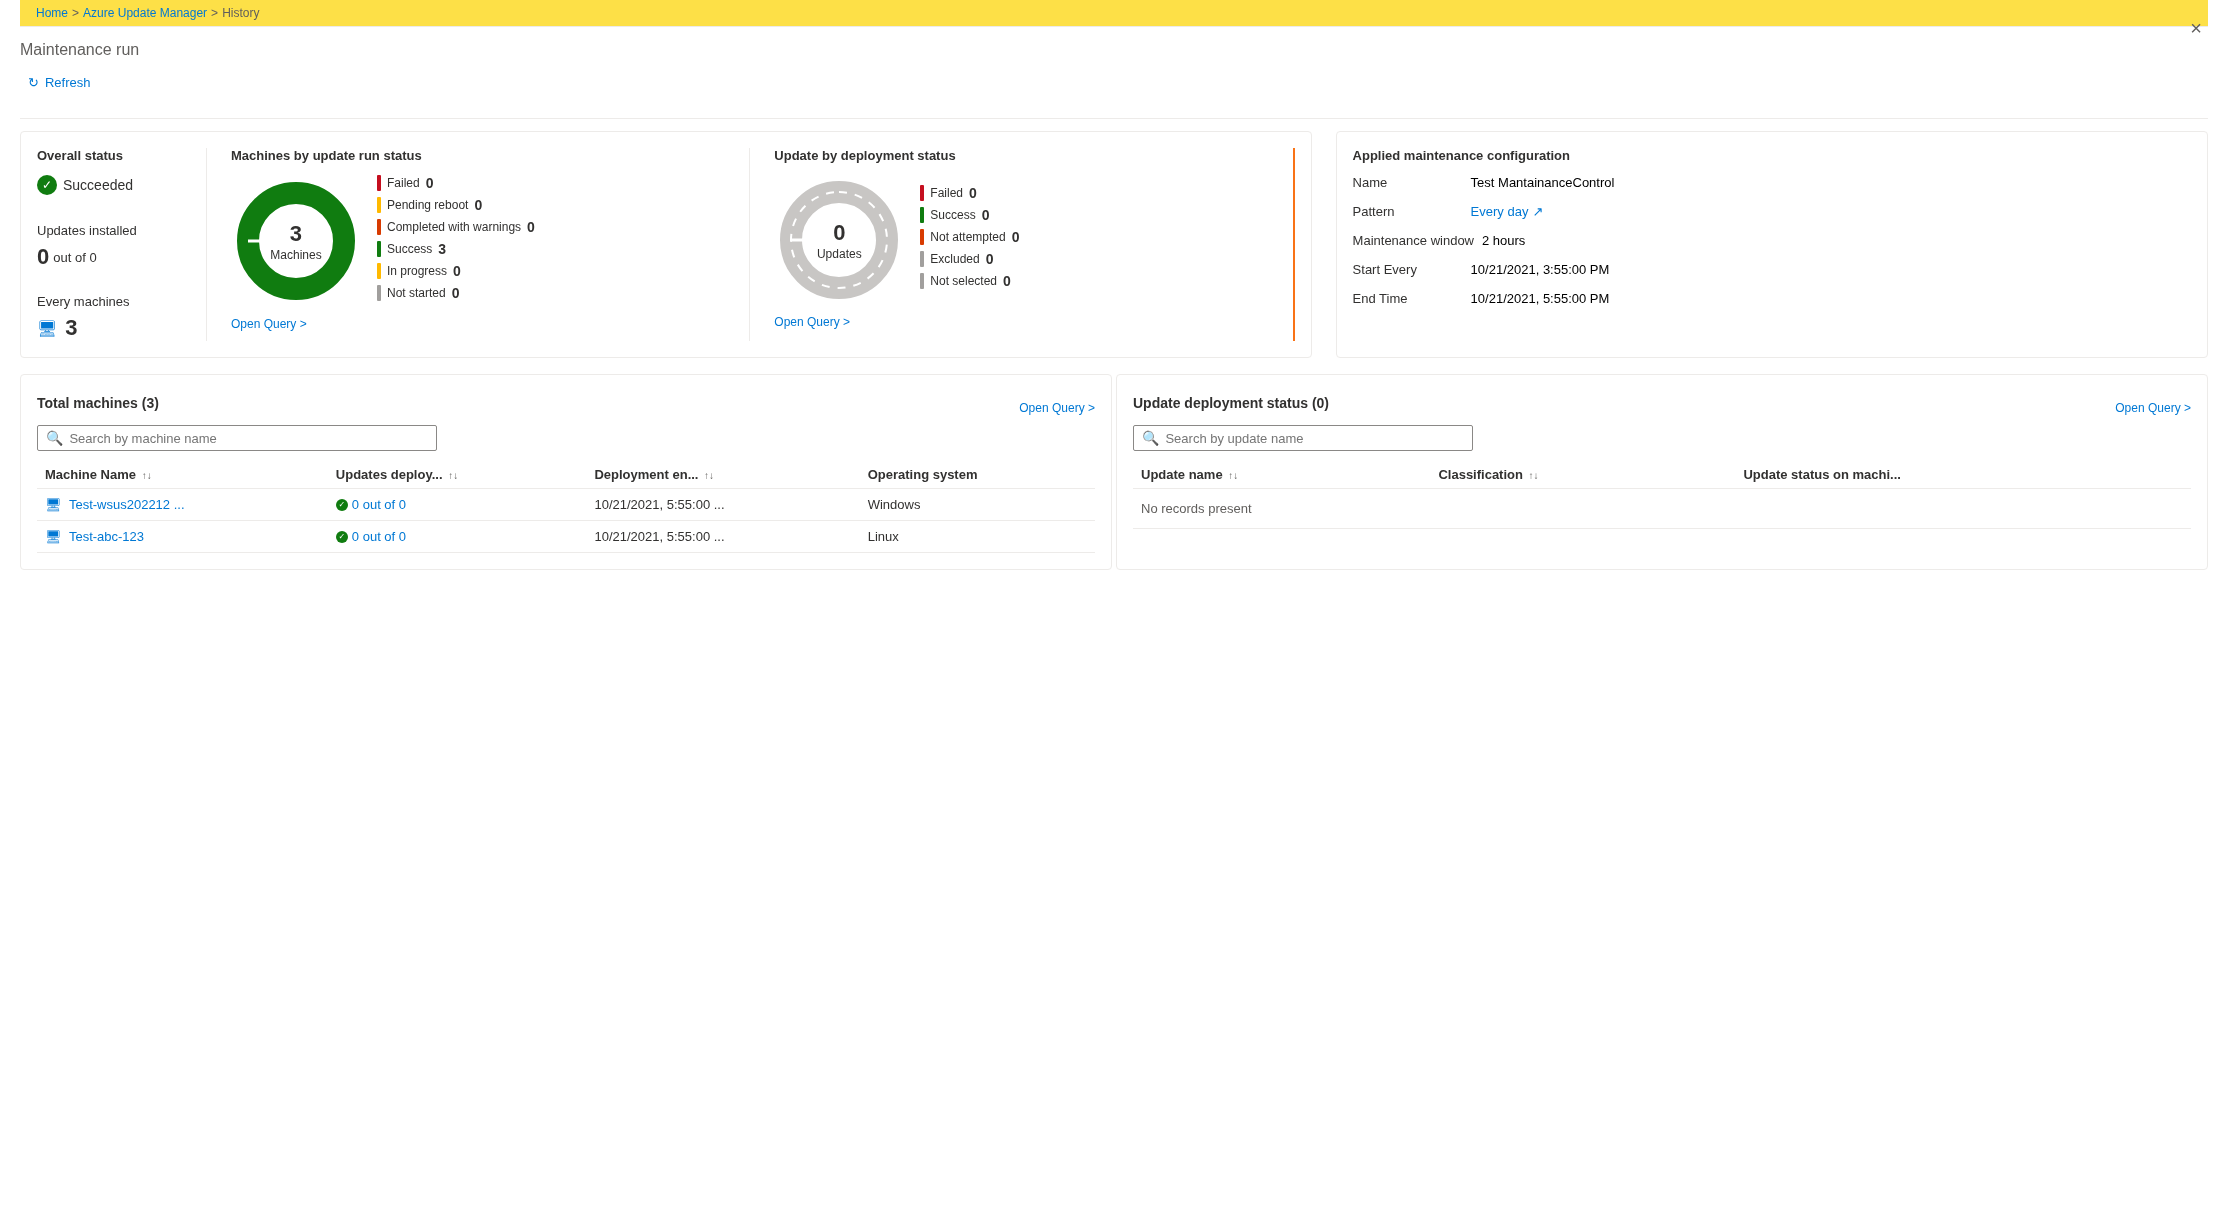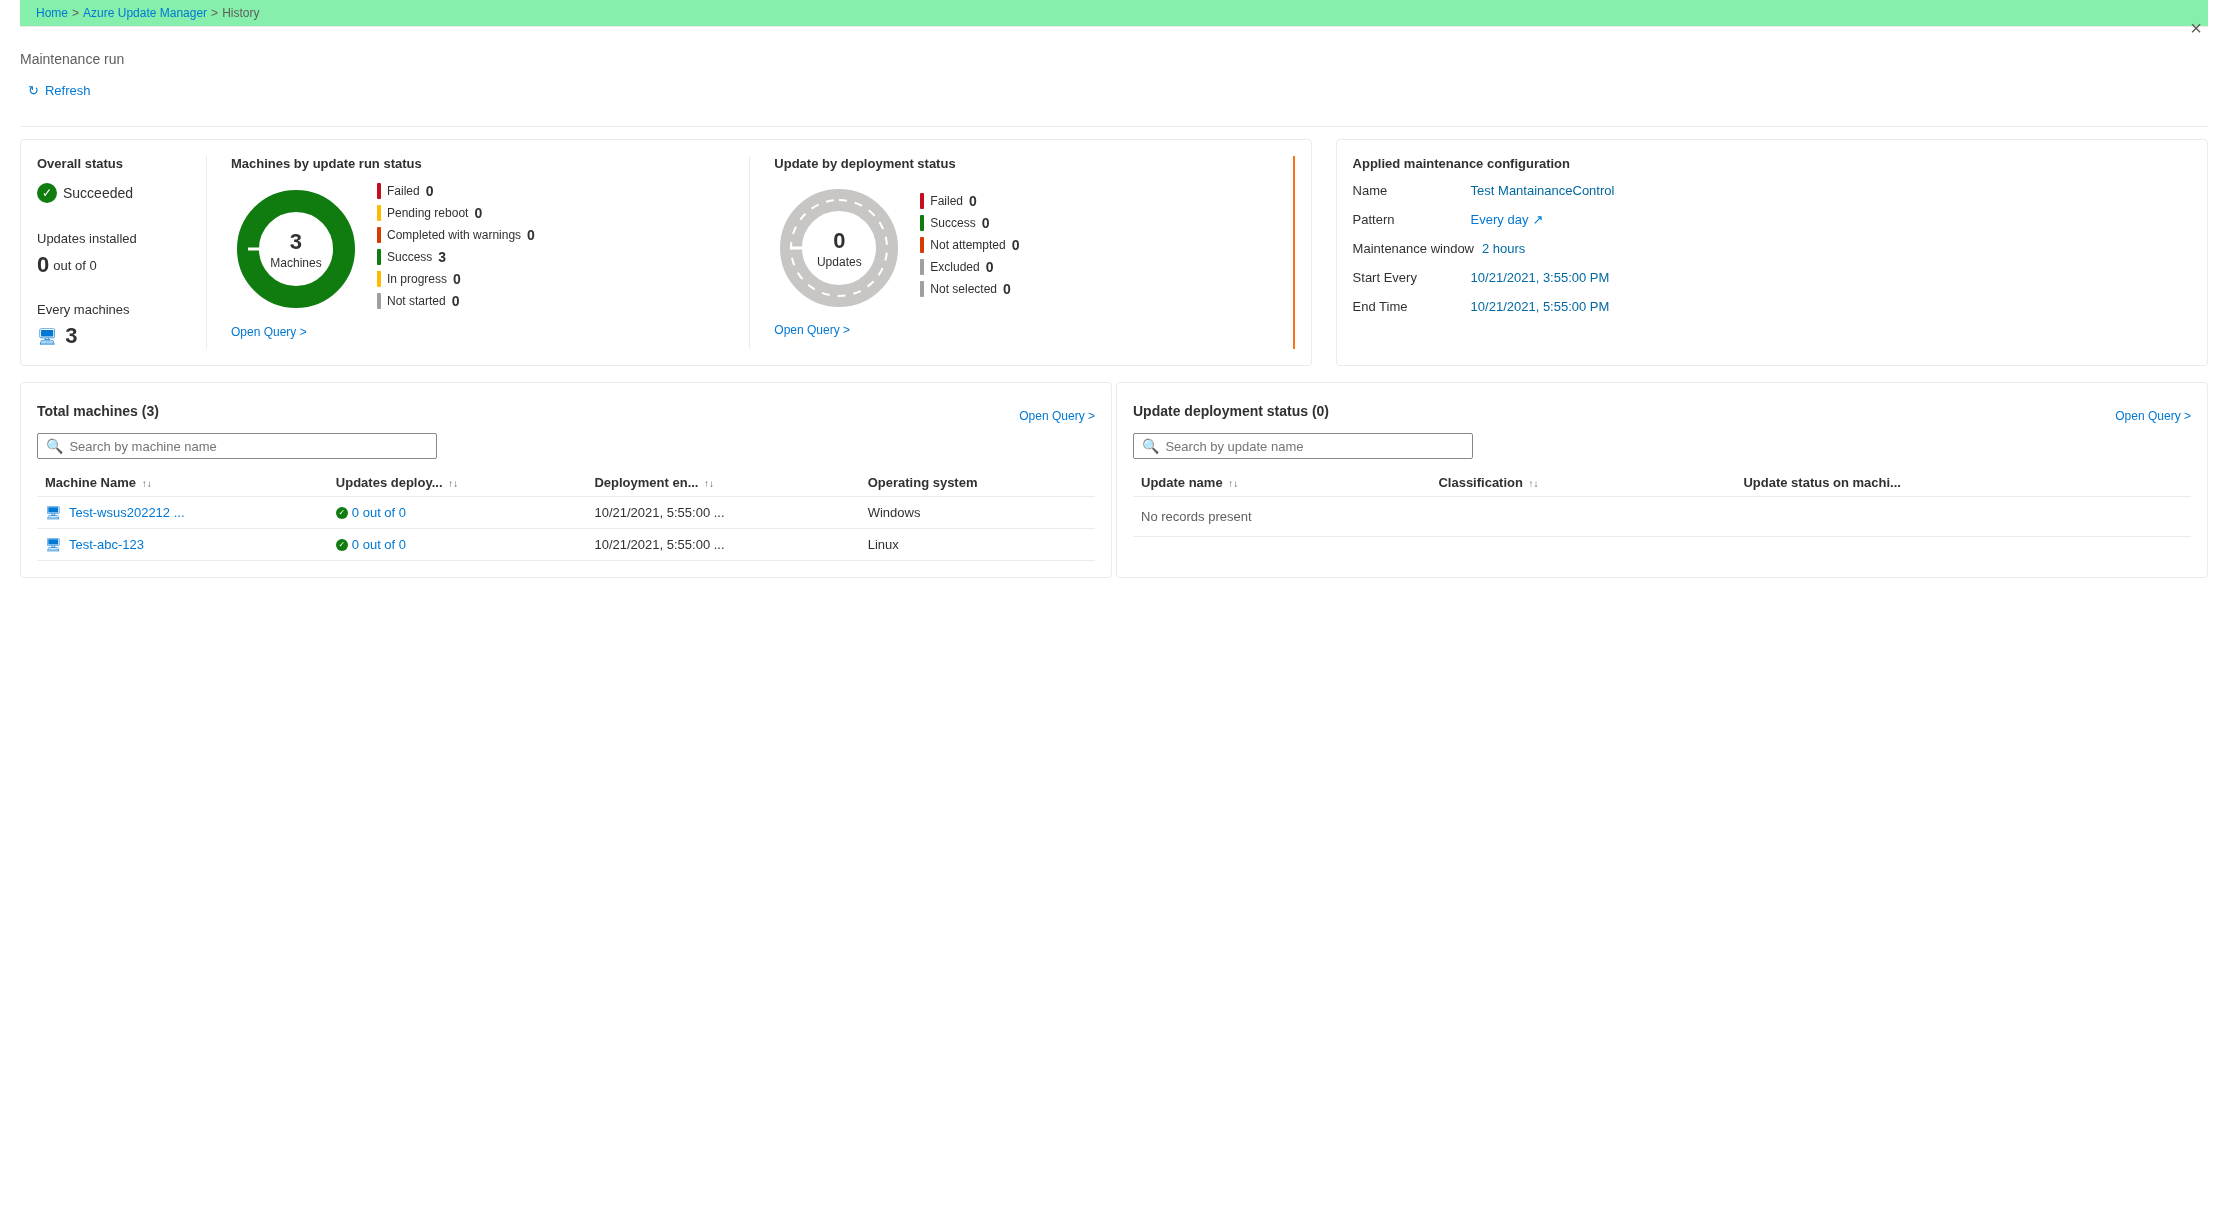--- a/index.html
+++ b/index.html
@@ -1,27 +1,27 @@
 <!DOCTYPE html>
 <html><head>
   <meta charset="utf-8">
   <style>
     * { box-sizing: border-box; margin: 0; padding: 0; }
     body { font-family: 'Segoe UI', Arial, sans-serif; font-size: 13px; background: #f3f2f1; color: #323130; }
 
-    .breadcrumb { display: flex; align-items: center; gap: 4px; padding: 6px 16px; font-size: 12px; color: #0078d4; background: #86efac; border-bottom: 1px solid #edebe9; }
+    .breadcrumb { display: flex; align-items: center; gap: 4px; padding: 6px 16px; font-size: 12px; color: #0078d4; background: #fde047; border-bottom: 1px solid #edebe9; }
     .breadcrumb span { color: #605e5c; }
     .breadcrumb a { color: #0078d4; text-decoration: none; cursor: pointer; }
     .breadcrumb .sep { color: #605e5c; }
 
     .main-container { background: #fff; padding: 0 20px 20px 20px; min-height: 100vh; position: relative; }
 
     .page-header { padding: 12px 0 4px 0; }
     .page-title { font-size: 22px; font-weight: 600; color: #201f1e; }
-    .page-subtitle { font-size: 14px; color: #605e5c; margin-top: 12px; }
+    .page-subtitle { font-size: 16px; color: #605e5c; margin-top: 2px; }
 
     .close-btn { position: absolute; top: 12px; right: 16px; background: none; border: none; font-size: 20px; cursor: pointer; color: #605e5c; width: 32px; height: 32px; display: flex; align-items: center; justify-content: center; }
 
     .toolbar { display: flex; align-items: center; gap: 8px; padding: 8px 0 12px 0; }
     .refresh-btn { display: flex; align-items: center; gap: 6px; background: none; border: none; color: #0078d4; cursor: pointer; font-size: 13px; padding: 4px 8px; }
 
     .top-section { display: flex; gap: 12px; margin-bottom: 16px; }
 
     .status-card { border: 1px solid #edebe9; border-radius: 4px; padding: 16px; display: flex; gap: 0; flex: 3; background: #fff; }
 
@@ -52,21 +52,21 @@
     .legend-bar { width: 4px; height: 16px; border-radius: 1px; flex-shrink: 0; }
     .legend-value { font-size: 14px; font-weight: 600; }
 
     .open-query-link { color: #0078d4; text-decoration: none; font-size: 12px; cursor: pointer; display: inline-block; margin-top: 10px; }
 
     .deployment-chart-panel { flex: 2; padding: 0 24px; border-right: 2px solid #f97316; }
 
     .maintenance-panel { flex: 2; padding: 0 0 0 16px; min-width: 280px; border: 1px solid #edebe9; border-radius: 4px; margin-left: 12px; padding: 16px; background: #fff; }
     .maintenance-row { display: flex; gap: 8px; margin-bottom: 14px; }
     .maint-label { font-size: 13px; color: #323130; min-width: 110px; flex-shrink: 0; }
-    .maint-value { font-size: 13px; color: #0369a1; }
+    .maint-value { font-size: 13px; color: #000000; }
     .maint-value.link { color: #0078d4; cursor: pointer; display: flex; align-items: center; gap: 4px; }
 
     .bottom-section { display: flex; gap: 4px; margin-top: 0; }
 
     .table-card { border: 1px solid #edebe9; border-radius: 4px; background: #fff; padding: 16px; flex: 1; }
     .table-card-header { display: flex; justify-content: space-between; align-items: center; margin-bottom: 10px; }
     .table-card-title { font-size: 14px; font-weight: 600; }
 
     .search-box { display: flex; align-items: center; border: 1px solid #8a8886; border-radius: 2px; padding: 4px 8px; gap: 6px; margin-bottom: 10px; width: 100%; max-width: 400px; }
     .search-box input { border: none; outline: none; font-size: 13px; color: #323130; width: 100%; background: transparent; }

